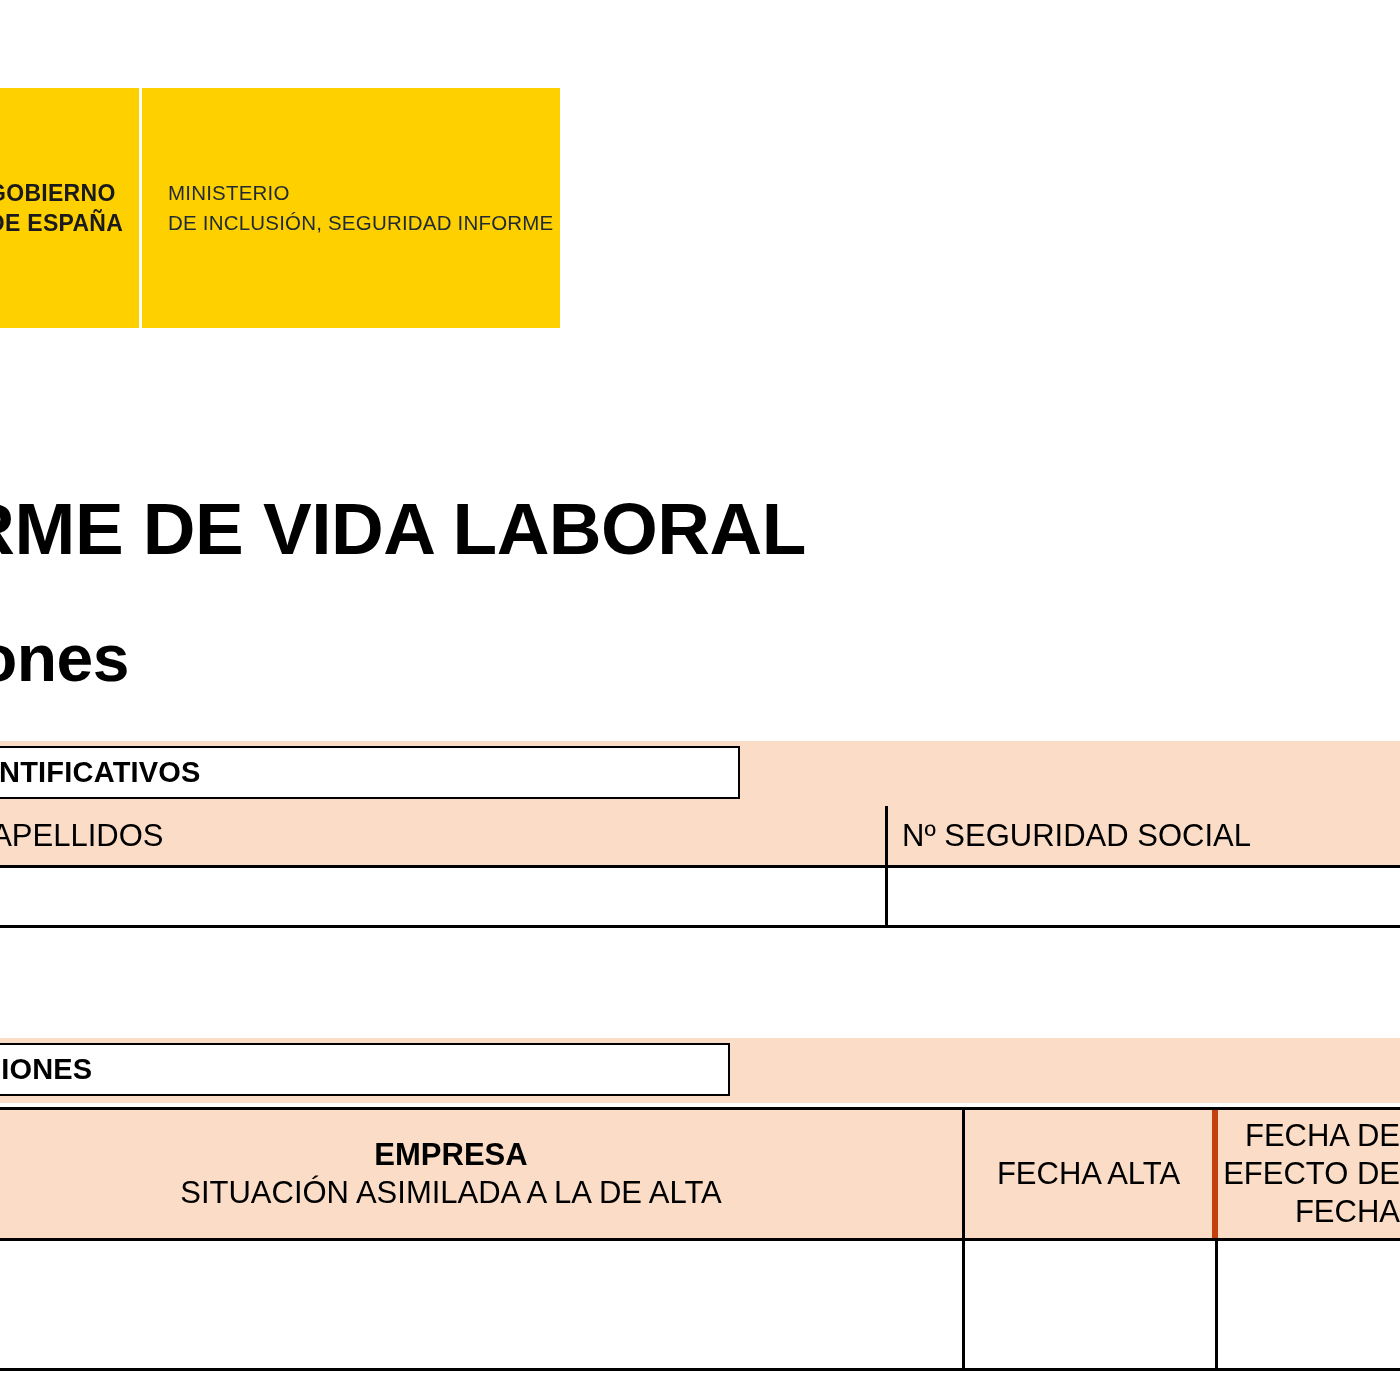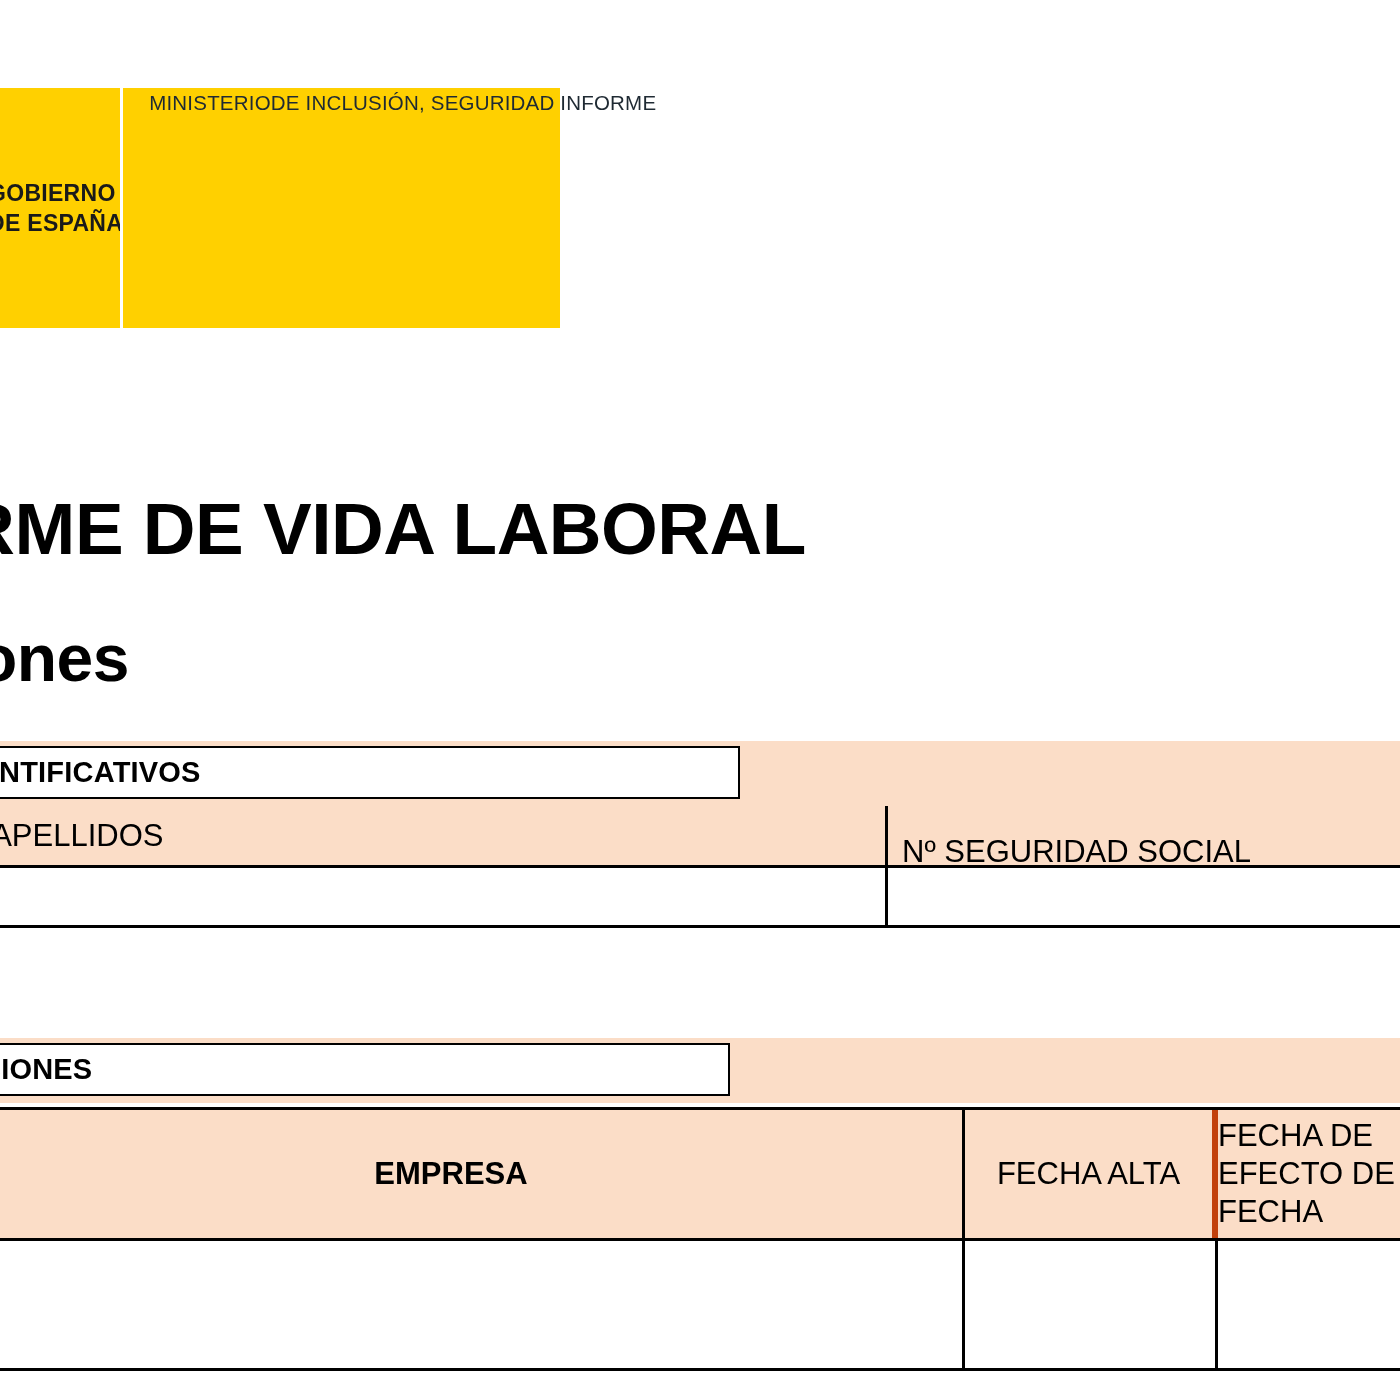--- a/index.html
+++ b/index.html
@@ -50,21 +50,21 @@
     font-size: 23px;
     font-weight: bold;
     letter-spacing: 0.3px;
     line-height: 1.32;
     color: #1a1a1a;
     white-space: nowrap;
   }
   .logo-right {
     flex: 1;
     display: flex;
-    flex-direction: row;
+    flex-direction: column;
     justify-content: center;
     padding-left: 26px;
     box-sizing: border-box;
   }
   .logo-right .ln {
     font-size: 20.5px;
     line-height: 1.48;
     color: #1f2a33;
     letter-spacing: 0.2px;
     white-space: nowrap;
@@ -150,21 +150,21 @@
     padding-left: 0px;
   }
   .ident-head .cell-left span {
     font-size: 31px;
     white-space: nowrap;
     margin-left: -120px;
   }
   .ident-head .cell-right {
     position: absolute;
     left: 948px;
-    top: 16px;
+    top: 0;
     right: 0;
     height: 100%;
     display: flex;
     align-items: center;
     padding-left: 14px;
     box-sizing: border-box;
   }
   .ident-head .cell-right span {
     font-size: 31px;
     white-space: nowrap;
@@ -265,21 +265,21 @@
   }
   .sit-head .col-fecha-alta span { font-size: 31px; white-space: nowrap; }
   .sit-head .col-fecha-efecto {
     position: absolute;
     left: 1278px;
     top: 0;
     right: 0;
     height: 100%;
     display: flex;
     flex-direction: column;
-    align-items: flex-start;
+    align-items: flex-end;
     justify-content: center;
     text-align: center;
     overflow: hidden;
   }
   .sit-head .col-fecha-efecto div {
     font-size: 31px;
     line-height: 1.22;
     white-space: nowrap;
   }
   .sit-row {
@@ -342,20 +342,21 @@
 <div class="sec-sit">
   <div class="inner-box">
     <span>SITUACIONES</span>
   </div>
 </div>
 
 <div class="sit-table">
   <div class="sit-head">
     <div class="col-empresa">
       <div class="l1">EMPRESA</div>
+      <div class="l2">SITUACIÓN ASIMILADA A LA DE ALTA</div>
     </div>
     <div class="col-fecha-alta">
       <span>FECHA ALTA</span>
     </div>
     <div class="col-fecha-efecto">
       <div>FECHA DE</div>
       <div>EFECTO DE</div>
       <div>FECHA</div>
     </div>
   </div>

